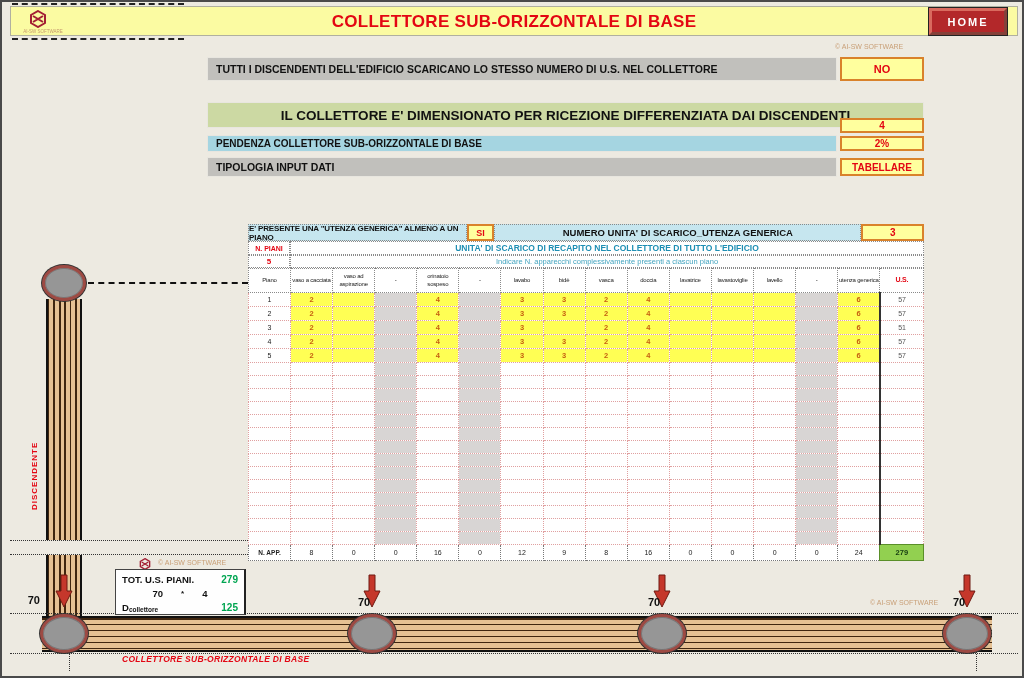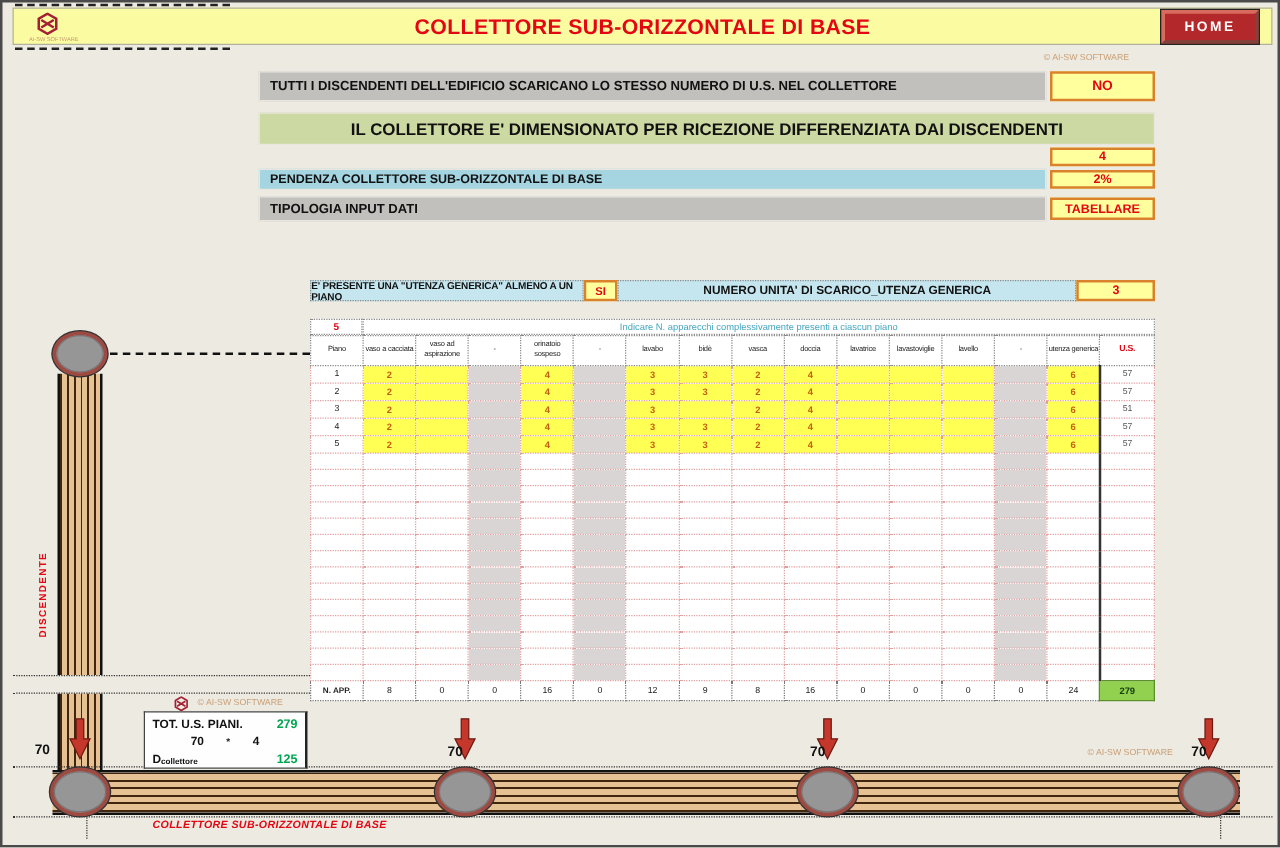--- a/index.html
+++ b/index.html
@@ -126,21 +126,21 @@
     <div class="banner-title">COLLETTORE SUB-ORIZZONTALE DI BASE</div>
     <button class="home-btn">HOME</button>
   </div>
   <div class="copy" style="left:833px; top:41px;">© AI-SW SOFTWARE</div>
 
   <div class="bar gray" style="top:55px; height:24px;">
     <span class="lbl" style="font-size:10.5px;">TUTTI I DISCENDENTI DELL'EDIFICIO SCARICANO LO STESSO NUMERO DI U.S. NEL COLLETTORE</span>
   </div>
   <div class="valbox" style="top:55px; height:24px; font-size:11px;">NO</div>
 
-  <div class="greenbar" style="top:88px; height:26px;">
+  <div class="greenbar" style="top:100px; height:26px;">
     <span class="lbl" style="font-size:13.5px;">IL COLLETTORE E' DIMENSIONATO PER RICEZIONE DIFFERENZIATA DAI DISCENDENTI</span>
   </div>
 
   <div class="valbox" style="top:116px; height:15px; font-size:10px;">4</div>
 
   <div class="bar blue" style="top:133px; height:17px;">
     <span class="lbl" style="font-size:10px;">PENDENZA COLLETTORE SUB-ORIZZONTALE DI BASE</span>
   </div>
   <div class="valbox" style="top:134px; height:15px; font-size:10px;">2%</div>
 
@@ -151,20 +151,24 @@
 
   <div class="trowA">
     <div class="tc blue" style="width:224px;">
         <span class="lbl" style="font-size:8px; letter-spacing:-0.15px;">E' PRESENTE UNA "UTENZA GENERICA"  ALMENO A UN PIANO</span>
       </div>
     <div class="tc yval" style="width:28px; font-size:9px;">SI</div>
     <div class="tc blue" style="width:376px;">
         <span class="lbl" style="font-size:9.5px;">NUMERO UNITA' DI SCARICO_UTENZA GENERICA</span>
       </div>
     <div class="tc yval" style="width:64px; font-size:10px;">3</div>
+  </div>
+  <div class="trowB">
+    <div class="tc white redtxt" style="width:42px; font-size:7px;">N. PIANI</div>
+    <div class="tc white tealtxt" style="width:634px; font-size:8.5px;">UNITA' DI SCARICO DI RECAPITO NEL COLLETTORE DI TUTTO L'EDIFICIO</div>
   </div>
   <div class="trowC">
     <div class="tc white redtxt" style="width:42px; font-size:8px;">5</div>
     <div class="tc white" style="width:634px; font-size:7.5px; color:#45a5c0;">Indicare N. apparecchi complessivamente presenti a ciascun piano</div>
   </div>
 
   <table class="sheet" id="sheet">
     <colgroup id="sheet-cols">
         <col style="width: 42px;">
         <col style="width: 42.1px;">

